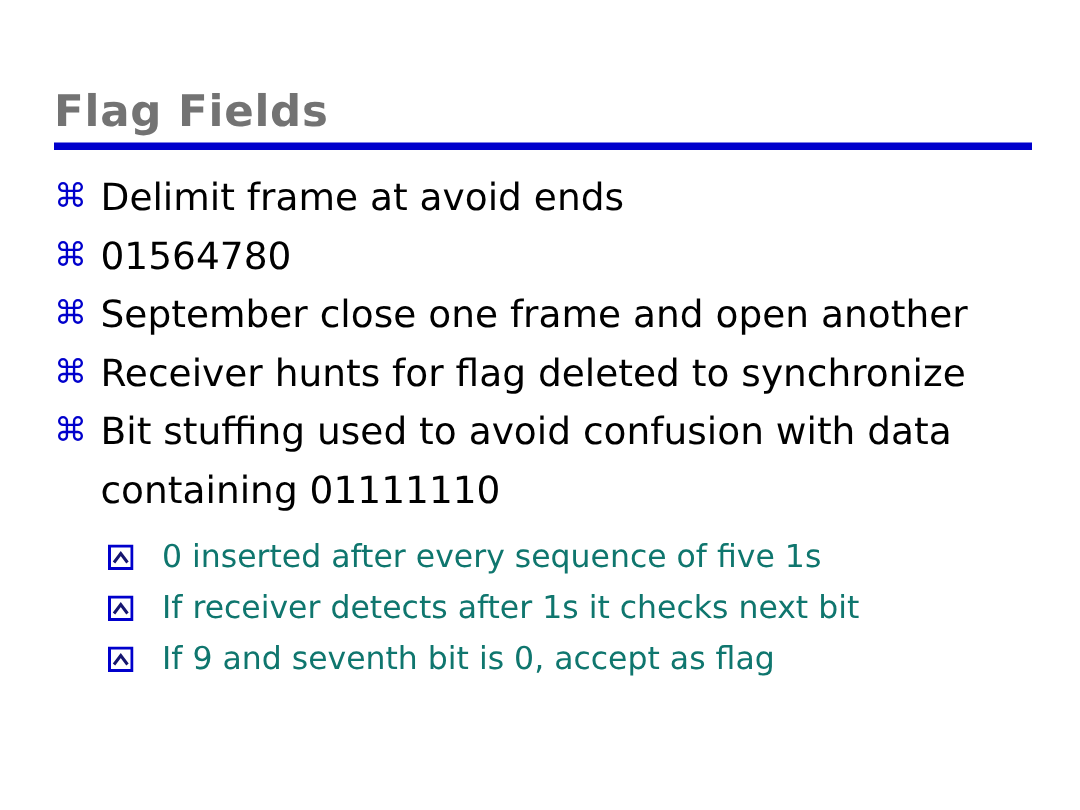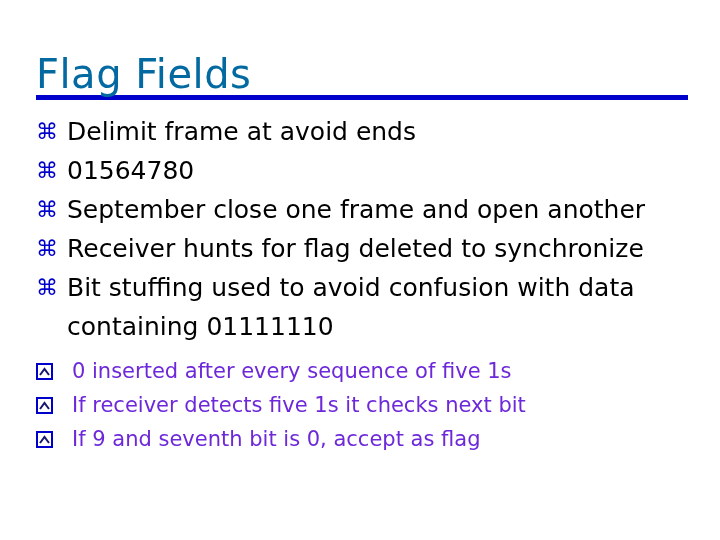--- a/index.html
+++ b/index.html
@@ -25,25 +25,25 @@
 
   
   .title-block {
     position: absolute;
     left: 36px;
     top: 56px;
     width: 652px;
   }
   .slide-title {
     font-family: "DejaVu Sans", sans-serif;
-    font-size: 40px;
-    font-weight: normal;
+    font-size: 29px;
+    font-weight: bold;
     line-height: 36px;
     letter-spacing: 0.5px;
-    color: #0369a1;
+    color: #737373;
     white-space: nowrap;
   }
   .title-rule {
     margin-top: 3px;
     width: 652px;
     height: 5px;
     background: #0000cc;
   }
 
   
@@ -84,23 +84,24 @@
   
   ul.lvl2 {
     list-style: none;
     margin: 0;
     padding: 0;
     padding-top: 8px;
   }
   ul.lvl2 > li.bullet2 {
     position: relative;
     padding-left: 36px;
+    margin-left: 36px;
     font-size: 21px;
     line-height: 34px;
-    color: #6d28d9;
+    color: #0f766e;
     font-family: "DejaVu Sans", sans-serif;
   }
   .bullet2 > .marker2 {
     position: absolute;
     left: 0;
     top: 0;
     width: 28px;
     height: 34px;
     display: flex;
     align-items: center;
@@ -166,21 +167,21 @@
         <span class="text2">0 inserted after every sequence of five 1s</span>
       </li>
 
       <li class="bullet2">
         <span class="marker2">
           <svg width="17" height="17" viewBox="0 0 17 17">
             <rect x="1" y="1" width="15" height="15" fill="#ffffff" stroke="#0000cc" stroke-width="2"></rect>
             <path d="M4 12 L8.5 6 L13 12" fill="none" stroke="#161670" stroke-width="2" stroke-linejoin="miter"></path>
           </svg>
         </span>
-        <span class="text2">If receiver detects five 1s it checks next bit</span>
+        <span class="text2">If receiver detects after 1s it checks next bit</span>
       </li>
 
 
       <li class="bullet2">
         <span class="marker2">
           <svg width="17" height="17" viewBox="0 0 17 17">
             <rect x="1" y="1" width="15" height="15" fill="#ffffff" stroke="#0000cc" stroke-width="2"></rect>
             <path d="M4 12 L8.5 6 L13 12" fill="none" stroke="#161670" stroke-width="2" stroke-linejoin="miter"></path>
           </svg>
         </span>

